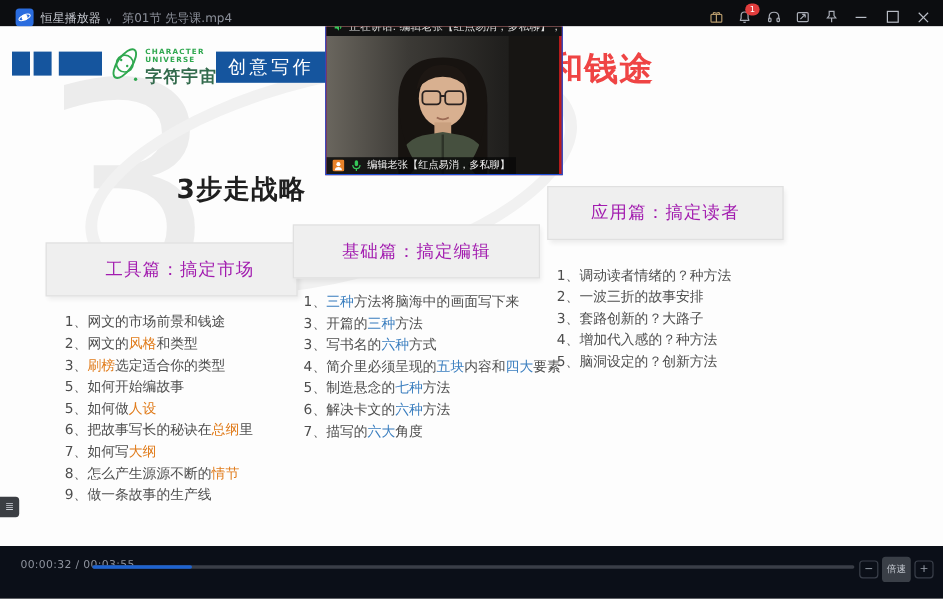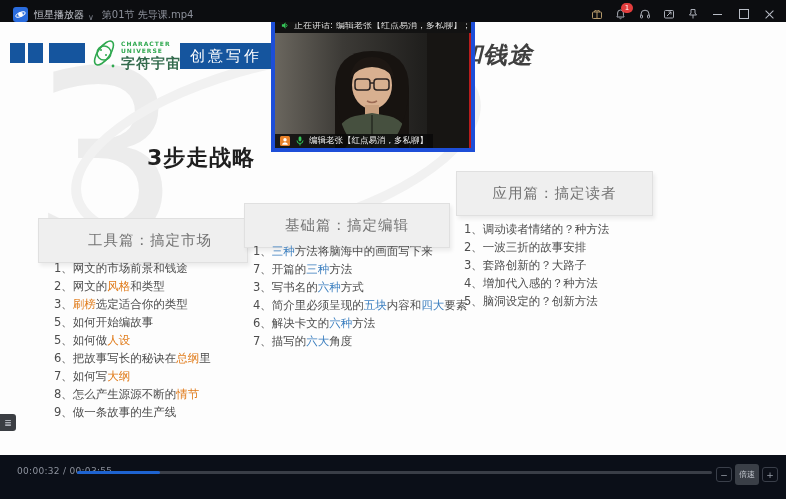--- a/index.html
+++ b/index.html
@@ -30,35 +30,35 @@
   .wm-ellipse{position:absolute;left:66px;top:38px;width:400px;height:155px;border:10px solid #f1f1f1;
               border-radius:50%;transform:rotate(-14deg);z-index:0;}
   .brand-rect{position:absolute;top:21px;height:20px;background:#15559e;z-index:2;}
   .r1{left:10px;width:15px;} .r2{left:28px;width:15px;} .r3{left:49px;width:36px;}
   .logo{position:absolute;left:87px;top:13px;z-index:2;}
   .logo-en{position:absolute;left:121px;top:18px;z-index:2;display:flex;flex-direction:column;
            font-size:6px;font-weight:bold;color:#2fa84f;letter-spacing:1px;line-height:7px;}
   .logo-cn{position:absolute;left:121px;top:33px;z-index:2;font-size:14px;font-weight:bold;color:#336b4d;letter-spacing:1px;}
   .course-tag{position:absolute;left:180px;top:21px;width:92px;height:26px;background:#15559e;color:#fff;
               font-size:15px;letter-spacing:3px;display:flex;align-items:center;justify-content:center;z-index:2;}
-  .page-title{position:absolute;left:458px;top:17px;font-size:24px;font-weight:bold;color:#404040;letter-spacing:1px;z-index:2;font-style:italic;}
+  .page-title{position:absolute;left:458px;top:17px;font-size:28px;font-weight:bold;color:#ef4444;letter-spacing:1px;z-index:2;}
   .strategy-title{position:absolute;left:147px;top:121px;font-size:22px;font-weight:bold;color:#1f1f1f;letter-spacing:1px;z-index:2;}
   .sec-box{position:absolute;background:#efefef;border:1px solid #e0e0e0;box-shadow:2px 3px 4px rgba(0,0,0,.07);
-           display:flex;align-items:center;justify-content:center;font-size:14.5px;color:#737373;
-           letter-spacing:1px;z-index:2;margin-top:16px;}
+           display:flex;align-items:center;justify-content:center;font-size:14.5px;color:#a21caf;
+           letter-spacing:1px;z-index:2;}
   .sb1{left:38px;top:180px;width:194px;height:43px;padding-left:14px;}
   .sb2{left:244px;top:165px;width:204px;height:43px;}
   .sb3{left:456px;top:133px;width:195px;height:43px;}
   .list{position:absolute;font-size:11.5px;color:#4d4d4d;white-space:nowrap;z-index:2;}
   .list .li{height:18px;line-height:18px;}
   .hl-o{color:#e07b1a;} .hl-b{color:#3a7ebf;}
   .l1{left:54px;top:237px;} .l2{left:253px;top:220px;} .l3{left:464px;top:198px;}
 
   
-  .webcam{position:absolute;left:271px;top:-9px;width:196px;z-index:10;border:4px solid #1d4ed8;background:#b91c1c;}
+  .webcam{position:absolute;left:271px;top:-9px;width:196px;z-index:10;border:1px solid #1d4ed8;background:#b91c1c;}
   .speaking-banner{height:16px;background:#121212;display:flex;align-items:center;gap:5px;padding-left:6px;
                    font-size:9px;color:#ddd;white-space:nowrap;overflow:hidden;}
   .cam-video{position:relative;width:194px;height:115px;overflow:hidden;}
   .name-strip{position:absolute;left:0;bottom:0;height:14px;width:148px;background:rgba(8,8,8,.82);
               display:flex;align-items:center;gap:3px;padding:0 5px;font-size:8.5px;color:#eee;white-space:nowrap;justify-content:space-between;}
 
   
   .side-handle{position:absolute;left:0;top:414px;width:16px;height:17px;background:#3b3e43;color:#cfd3da;
                font-size:9px;display:flex;align-items:center;justify-content:center;border-radius:0 3px 3px 0;z-index:20;}
 
@@ -170,23 +170,24 @@
         <div class="li"><span>3、</span><span class="hl-o">刷榜</span><span>选定适合你的类型</span></div>
         <div class="li"><span>5、如何开始编故事</span></div>
         <div class="li"><span>5、如何做</span><span class="hl-o">人设</span></div>
         <div class="li"><span>6、把故事写长的秘诀在</span><span class="hl-o">总纲</span><span>里</span></div>
         <div class="li"><span>7、如何写</span><span class="hl-o">大纲</span></div>
         <div class="li"><span>8、怎么产生源源不断的</span><span class="hl-o">情节</span></div>
         <div class="li"><span>9、做一条故事的生产线</span></div>
       </div>
     <div class="list l2">
         <div class="li"><span>1、</span><span class="hl-b">三种</span><span>方法将脑海中的画面写下来</span></div>
-        <div class="li"><span>7、开篇的</span><span class="hl-b">三种</span><span>方法</span></div>
+        <div class="li"><span>3、开篇的</span><span class="hl-b">三种</span><span>方法</span></div>
         <div class="li"><span>3、写书名的</span><span class="hl-b">六种</span><span>方式</span></div>
         <div class="li"><span>4、简介里必须呈现的</span><span class="hl-b">五块</span><span>内容和</span><span class="hl-b">四大</span><span>要素</span></div>
+        <div class="li"><span>5、制造悬念的</span><span class="hl-b">七种</span><span>方法</span></div>
         <div class="li"><span>6、解决卡文的</span><span class="hl-b">六种</span><span>方法</span></div>
         <div class="li"><span>7、描写的</span><span class="hl-b">六大</span><span>角度</span></div>
       </div>
     <div class="list l3">
         <div class="li"><span>1、调动读者情绪的？种方法</span></div>
         <div class="li"><span>2、一波三折的故事安排</span></div>
         <div class="li"><span>3、套路创新的？大路子</span></div>
         <div class="li"><span>4、增加代入感的？种方法</span></div>
         <div class="li"><span>5、脑洞设定的？创新方法</span></div>
       </div>

